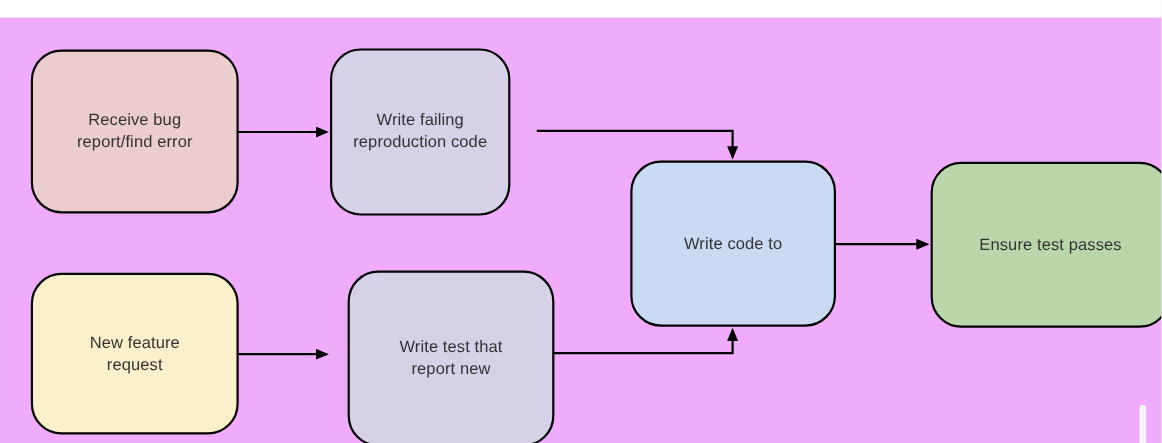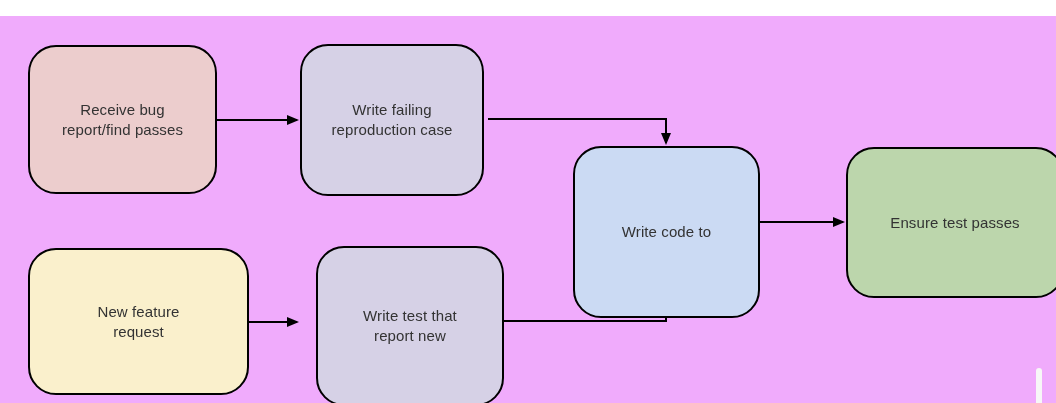--- a/index.html
+++ b/index.html
@@ -61,46 +61,46 @@
       <path class="edge" d="M 488 103 L 666 103 L 666 127" marker-end="url(#arrowhead)"></path>
       <path class="edge" d="M 217 306 L 297 306" marker-end="url(#arrowhead)"></path>
       <path class="edge" d="M 488 305 L 666 305 L 666 284" marker-end="url(#arrowhead)"></path>
       <path class="edge" d="M 760 206 L 843 206" marker-end="url(#arrowhead)"></path>
     </g>
   </svg>
 
   <div class="node" style="left: 28px; top: 29px; width: 189px; height: 149px; background: rgb(236, 205, 205);">
     <div style="color: rgb(51, 51, 51);">
       <span class="line">Receive bug</span>
-      <span class="line">report/find passes</span>
+      <span class="line">report/find error</span>
     </div>
   </div>
 
-  <div class="node" style="left: 300px; top: 28px; width: 184px; height: 152px; background: rgb(214, 209, 230);">
+  <div class="node" style="left: 300px; top: 28px; width: 164px; height: 152px; background: rgb(214, 209, 230);">
     <div style="color: rgb(51, 51, 51);">
       <span class="line">Write failing</span>
-      <span class="line">reproduction case</span>
+      <span class="line">reproduction code</span>
     </div>
   </div>
 
-  <div class="node" style="left: 28px; top: 232px; width: 221px; height: 147px; background: rgb(250, 240, 204);">
+  <div class="node" style="left: 28px; top: 232px; width: 189px; height: 147px; background: rgb(250, 240, 204);">
     <div style="color: rgb(51, 51, 51);">
       <span class="line">New feature</span>
       <span class="line">request</span>
     </div>
   </div>
 
   <div class="node" style="left: 316px; top: 230px; width: 188px; height: 160px; background: rgb(214, 209, 230);">
     <div style="color: rgb(51, 51, 51);">
       <span class="line">Write test that</span>
       <span class="line">report new</span>
     </div>
   </div>
 
-  <div class="node" style="left: 573px; top: 130px; width: 187px; height: 172px; background: rgb(203, 218, 243);">
+  <div class="node" style="left: 573px; top: 130px; width: 187px; height: 151px; background: rgb(203, 218, 243);">
     <div style="color: rgb(51, 51, 51);">
       <span class="line">Write code to</span>
     </div>
   </div>
 
   <div class="node" style="left: 846px; top: 131px; width: 218px; height: 151px; background: rgb(188, 214, 172);">
     <div style="color: rgb(51, 51, 51);">
       <span class="line">Ensure test passes</span>
     </div>
   </div>

